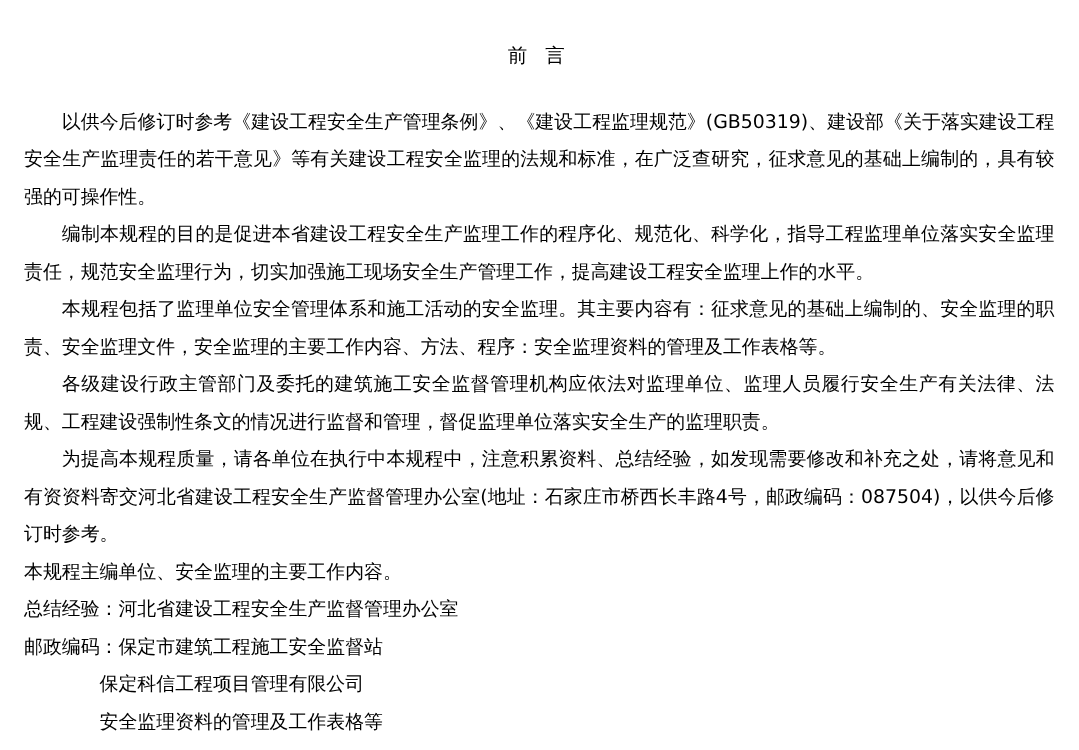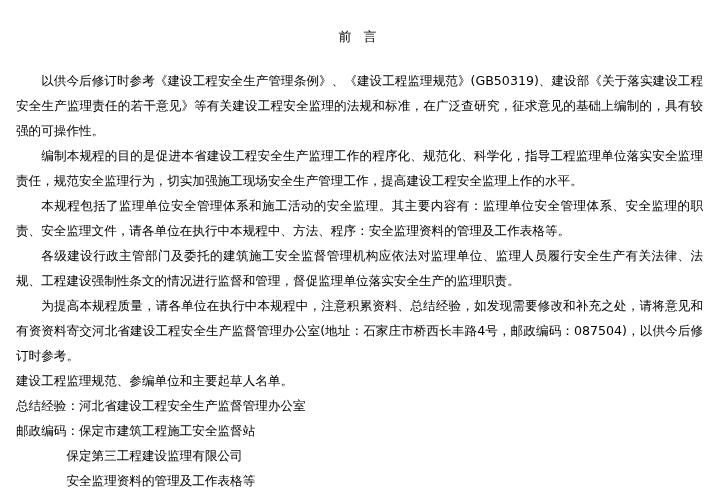--- a/index.html
+++ b/index.html
@@ -51,24 +51,24 @@
 </head>
 <body>
 
 <div class="page">
 
   <div class="doc-title">前 言</div>
 
   <div class="body-text">
     <p class="para">以供今后修订时参考《建设工程安全生产管理条例》、《建设工程监理规范》(GB50319)、建设部《关于落实建设工程安全生产监理责任的若干意见》等有关建设工程安全监理的法规和标准，在广泛查研究，征求意见的基础上编制的，具有较强的可操作性。</p>
     <p class="para">编制本规程的目的是促进本省建设工程安全生产监理工作的程序化、规范化、科学化，指导工程监理单位落实安全监理责任，规范安全监理行为，切实加强施工现场安全生产管理工作，提高建设工程安全监理上作的水平。</p>
-    <p class="para">本规程包括了监理单位安全管理体系和施工活动的安全监理。其主要内容有：监理单位安全管理体系、安全监理的职责、安全监理文件，请各单位在执行中本规程中、方法、程序：安全监理资料的管理及工作表格等。</p>
+    <p class="para">本规程包括了监理单位安全管理体系和施工活动的安全监理。其主要内容有：征求意见的基础上编制的、安全监理的职责、安全监理文件，安全监理的主要工作内容、方法、程序：安全监理资料的管理及工作表格等。</p>
     <p class="para">各级建设行政主管部门及委托的建筑施工安全监督管理机构应依法对监理单位、监理人员履行安全生产有关法律、法规、工程建设强制性条文的情况进行监督和管理，督促监理单位落实安全生产的监理职责。</p>
     <p class="para">为提高本规程质量，请各单位在执行中本规程中，注意积累资料、总结经验，如发现需要修改和补充之处，请将意见和有资资料寄交河北省建设工程安全生产监督管理办公室(地址：石家庄市桥西长丰路4号，邮政编码：087504)，以供今后修订时参考。</p>
-    <p class="para noindent">建设工程监理规范、参编单位和主要起草人名单。</p>
+    <p class="para noindent">本规程主编单位、安全监理的主要工作内容。</p>
     <p class="para noindent">总结经验：河北省建设工程安全生产监督管理办公室</p>
     <p class="para noindent">邮政编码：保定市建筑工程施工安全监督站</p>
-    <p class="para indent-block">保定第三工程建设监理有限公司</p>
+    <p class="para indent-block">保定科信工程项目管理有限公司</p>
     <p class="para indent-block">安全监理资料的管理及工作表格等</p>
 
   </div>
 
 </div>
 
 </body></html>

